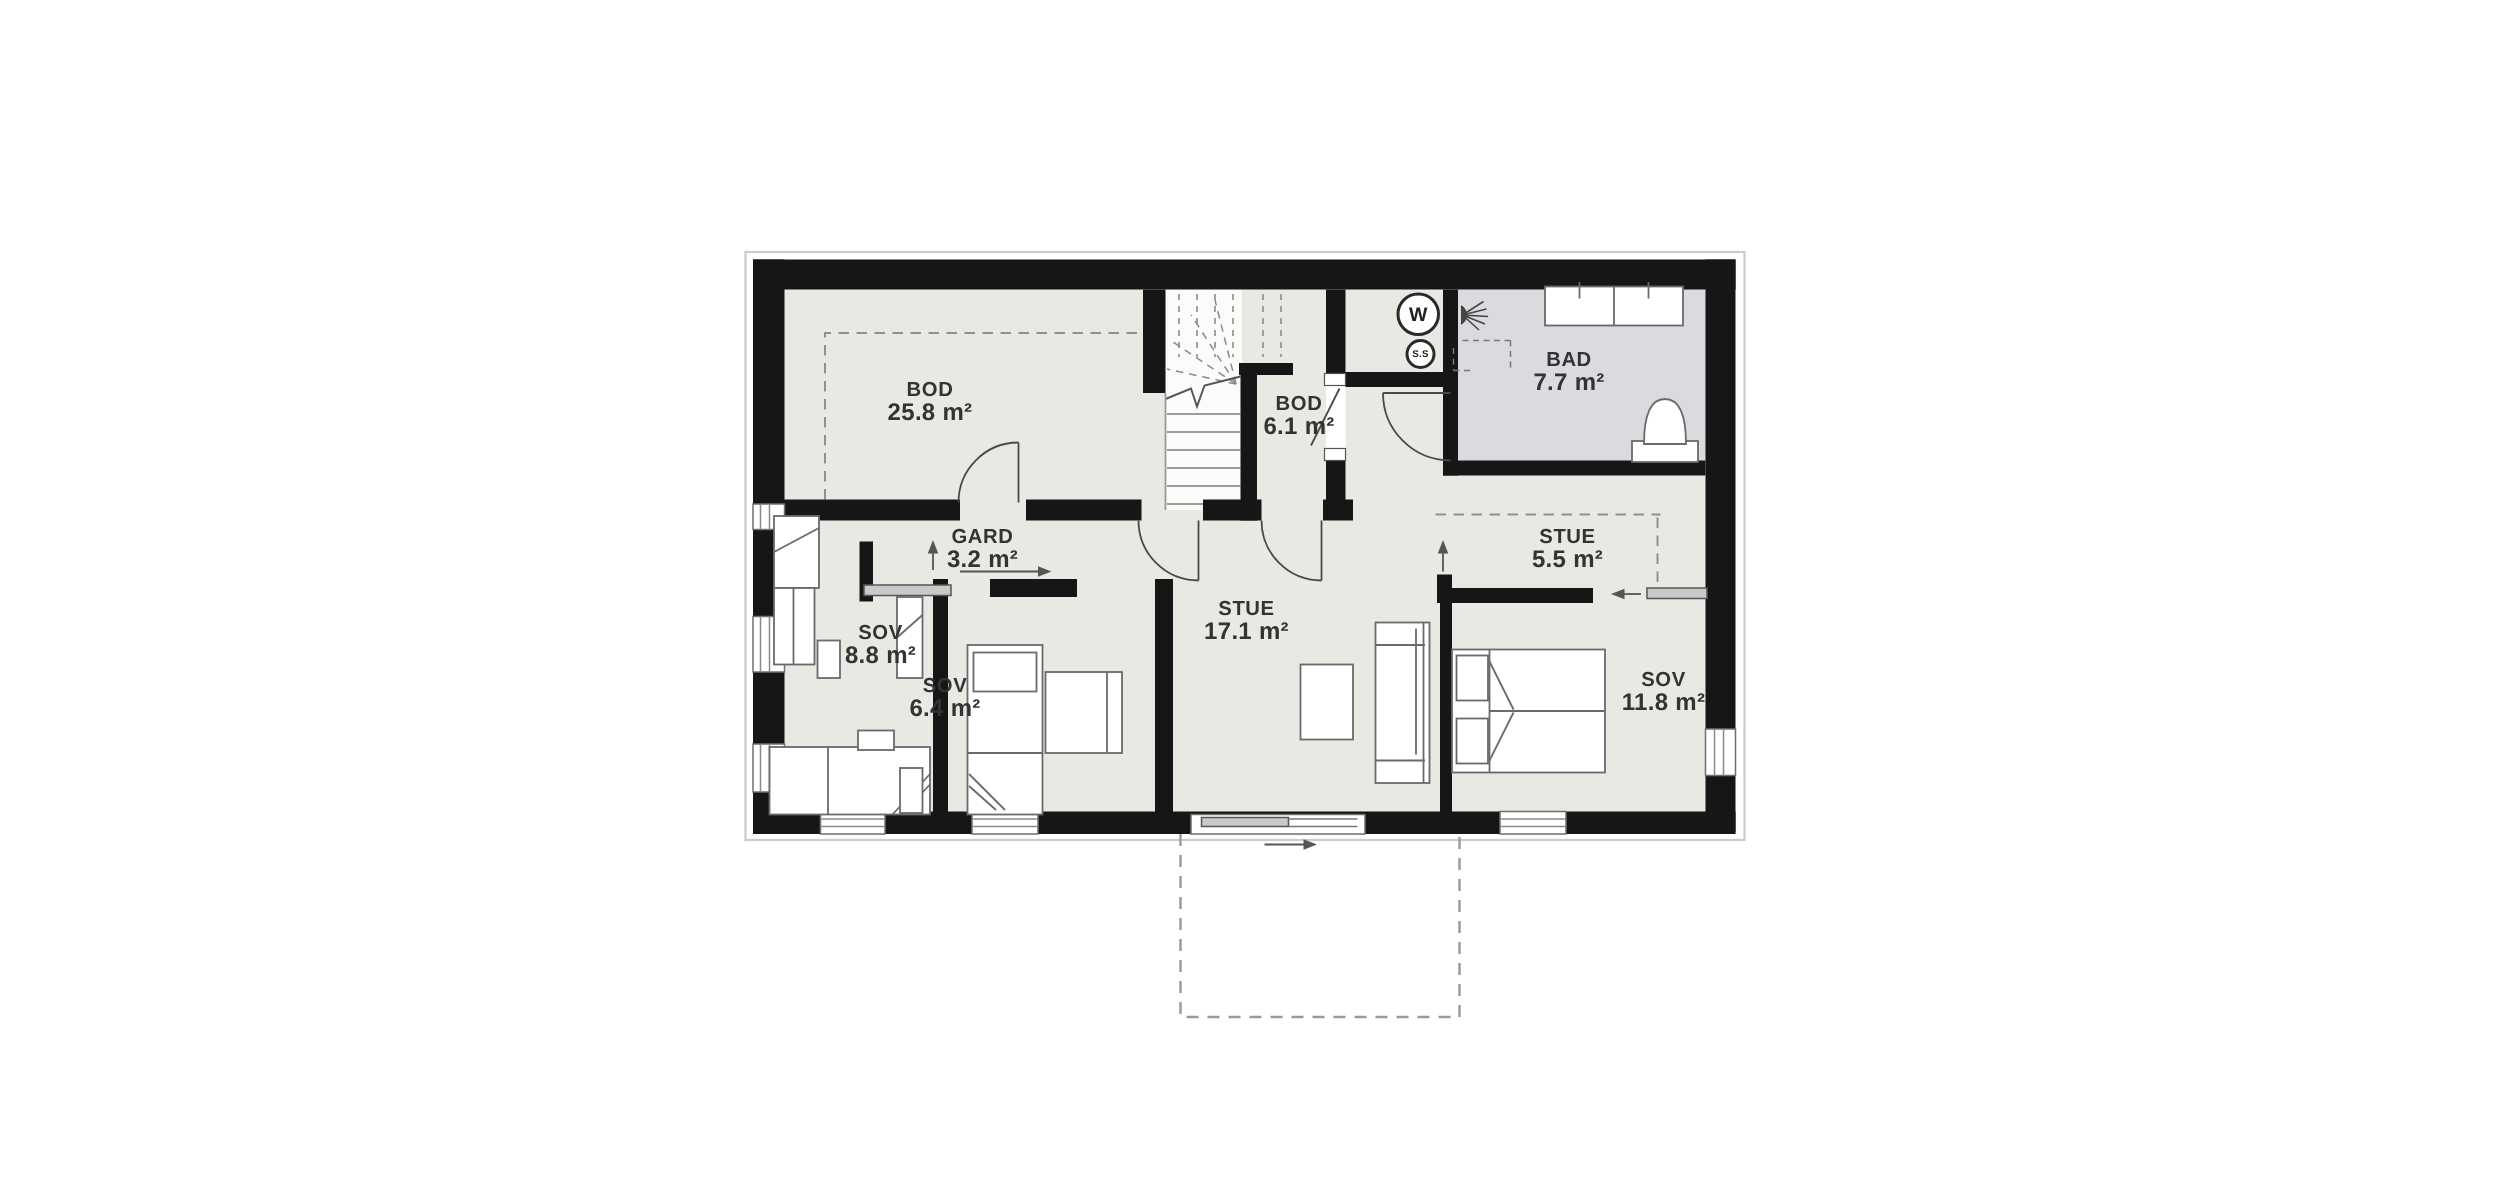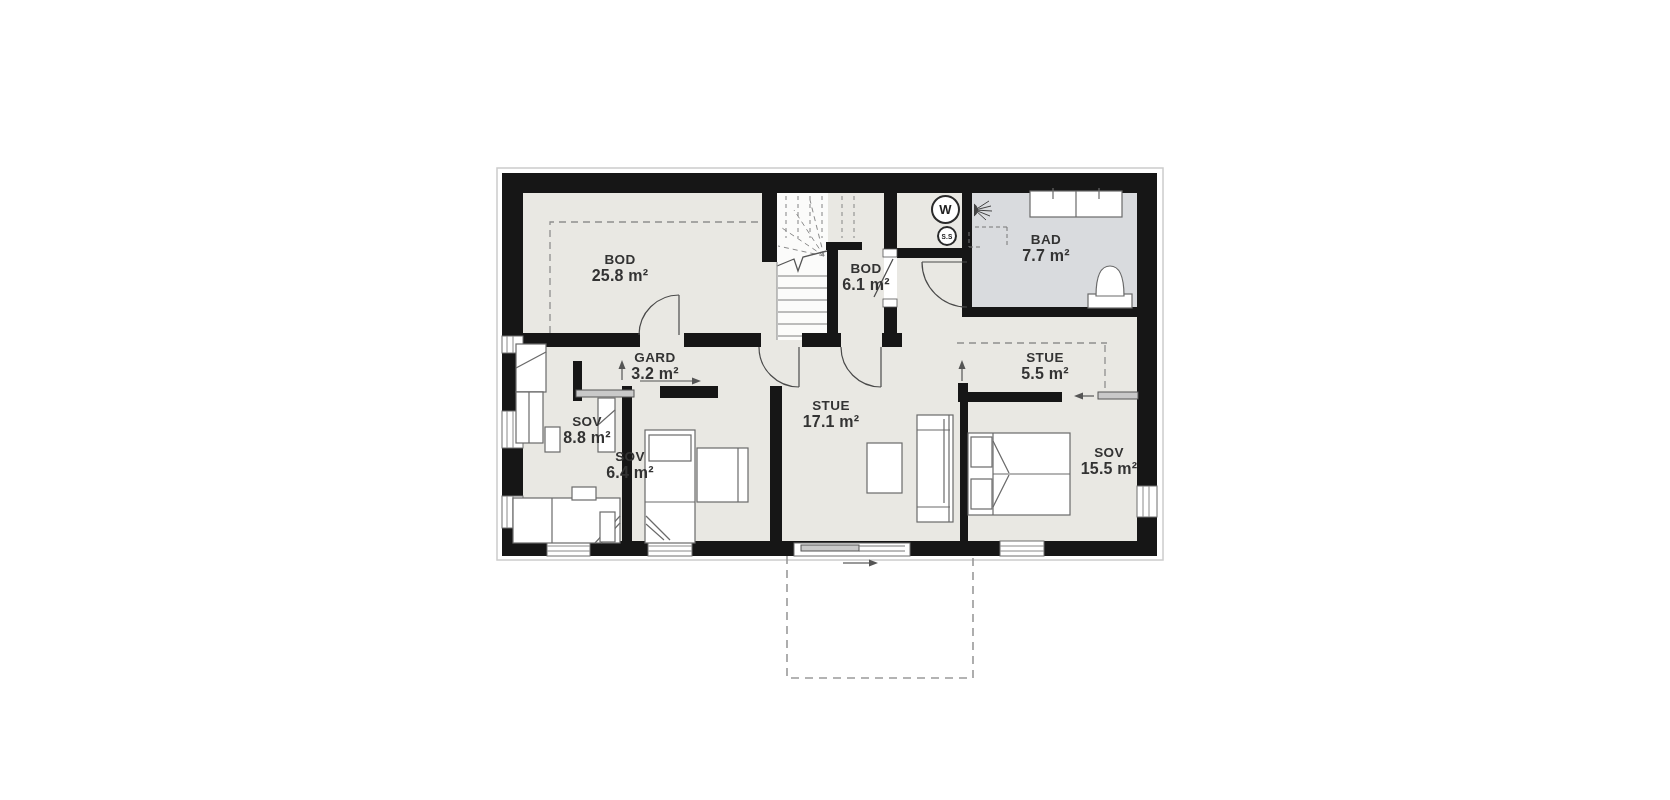--- a/index.html
+++ b/index.html
@@ -268,21 +268,21 @@
   <div class="room-label" style="left:630px;top:449px">
     <div>SOV</div>
     <div class="area">6.4 m²</div>
   </div>
   <div class="room-label" style="left:831px;top:398px">
     <div>STUE</div>
     <div class="area">17.1 m²</div>
   </div>
   <div class="room-label" style="left:1109px;top:445px">
     <div>SOV</div>
-    <div class="area">15.5 m²</div>
+    <div class="area">11.8 m²</div>
   </div>
 
   <div class="badge" id="washer-badge">
     <span>W</span>
   </div>
   <div class="badge" id="dryer-badge">
     <span>S.S</span>
   </div>
 
 </div>

